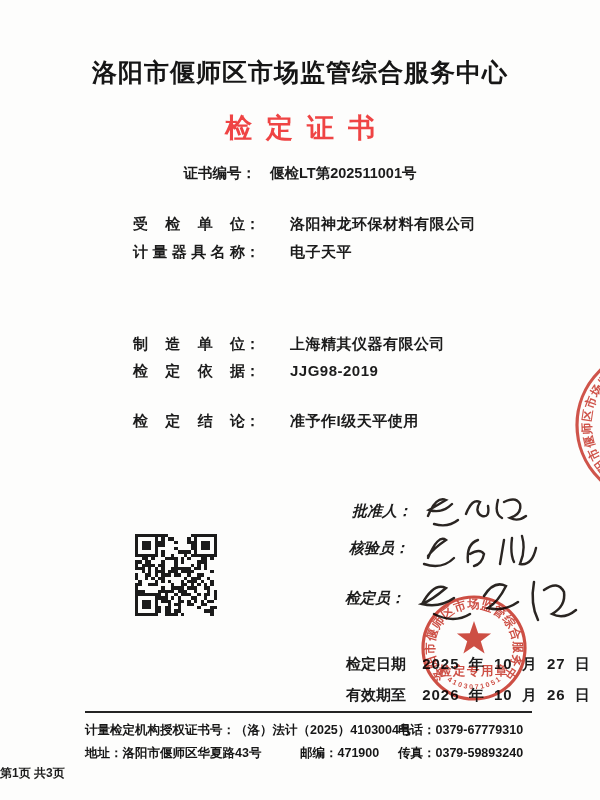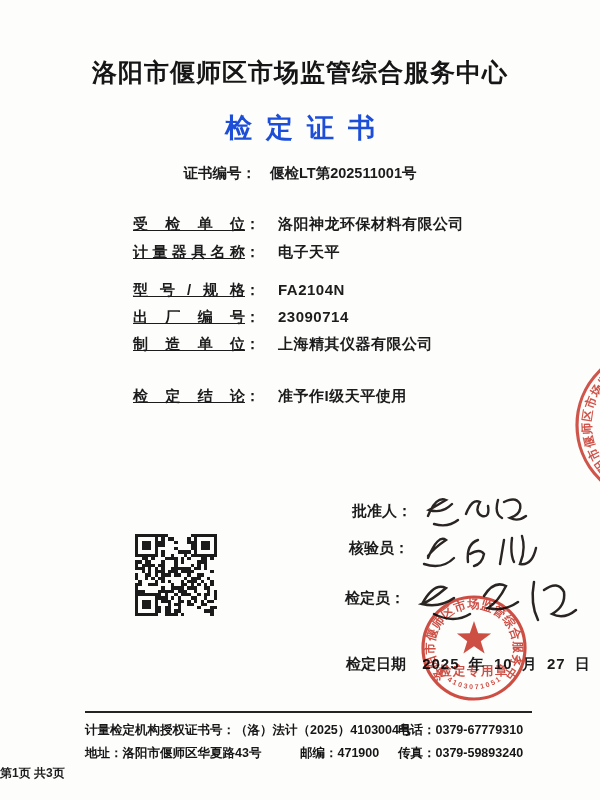--- a/index.html
+++ b/index.html
@@ -8,37 +8,36 @@
     background:#fdfdfc; overflow:hidden;
     font-family:"Liberation Sans","DejaVu Sans",sans-serif;
     color:#1c1c1c; font-weight:bold;
   }
   .org-title{
     position:absolute; top:56px; left:0; width:600px; text-align:center;
     font-size:25px; letter-spacing:1px; color:#161616;
   }
   .doc-title{
     position:absolute; top:110px; left:0; width:600px; text-align:center;
-    font-size:27px; letter-spacing:14px; text-indent:14px; color:#1d4ed8;
+    font-size:27px; letter-spacing:14px; text-indent:14px; color:#ef4444;
   }
   .cert-line{
     position:absolute; top:164px; left:0; width:600px;
     display:flex; justify-content:center; gap:14px; font-size:14.5px;
   }
   .frow{position:absolute; left:133px; font-size:15px; white-space:nowrap;}
   .flabel{
     display:inline-block; width:112px; text-align:justify; text-align-last:justify;
     vertical-align:top;
-    text-decoration:underline;
   }
   .fcolon{display:inline-block; vertical-align:top;}
-  .fvalue{display:inline-block; margin-left:18px; vertical-align:top; letter-spacing:0.5px;}
+  .fvalue{display:inline-block; margin-left:30px; vertical-align:top; letter-spacing:0.5px;}
   .qr{position:absolute; left:135px; top:534px; width:82px; height:82px;}
   .qr svg{shape-rendering:crispEdges;}
-  .sig-label{position:absolute; font-size:15px; white-space:nowrap;}
+  .sig-label{position:absolute; font-size:15px; white-space:nowrap;font-style:italic;}
   .sig-ink{position:absolute;}
   .date-row{position:absolute; font-size:15px; white-space:nowrap;}
   .date-label{display:inline-block;}
   .date-value{display:inline-block; margin-left:12px; word-spacing:4px; letter-spacing:1px;}
   .hr-line{position:absolute; left:85px; top:711px; width:447px; height:2px; background:#242424;}
   .foot{position:absolute; font-size:12.5px; white-space:nowrap; color:#161616;}
   .page-info{position:absolute; top:765px; left:0; width:600px; text-align:left; font-size:12px;}
   .stamp{position:absolute; mix-blend-mode:multiply; opacity:0.92;}
 </style>
 </head>
@@ -53,30 +52,27 @@
     <span>证书编号：</span>
     <span>偃检LT第202511001号</span>
   </div>
 
   <div class="frow" style="top:215px">
     <span class="flabel">受检单位</span><span class="fcolon">：</span><span class="fvalue">洛阳神龙环保材料有限公司</span>
   </div>
   <div class="frow" style="top:243px">
     <span class="flabel">计量器具名称</span><span class="fcolon">：</span><span class="fvalue">电子天平</span>
   </div>
-  <div class="frow" style="top:281px">
-    <span class="flabel">型号/规格</span><span class="fcolon">：</span><span class="fvalue">FA2104N</span>
-  </div>
-  <div class="frow" style="top:308px">
-    <span class="flabel">出厂编号</span><span class="fcolon">：</span><span class="fvalue">23090714</span>
-  </div>
   <div class="frow" style="top:335px">
     <span class="flabel">制造单位</span><span class="fcolon">：</span><span class="fvalue">上海精其仪器有限公司</span>
   </div>
-  <div class="frow" style="top:387px">
+  <div class="frow" style="top:362px">
+    <span class="flabel">检定依据</span><span class="fcolon">：</span><span class="fvalue">JJG98-2019</span>
+  </div>
+  <div class="frow" style="top:412px">
     <span class="flabel">检定结论</span><span class="fcolon">：</span><span class="fvalue">准予作I级天平使用</span>
   </div>
 
   <div class="qr">
     <svg id="qr-svg" width="82" height="82" viewBox="0 0 25 25">
         <g fill="#1b1b1b">
           <rect x="0" y="0" width="1" height="1"></rect>
           <rect x="1" y="0" width="1" height="1"></rect>
           <rect x="2" y="0" width="1" height="1"></rect>
           <rect x="3" y="0" width="1" height="1"></rect>
@@ -419,20 +415,24 @@
       <path d="M22 42 Q42 52 58 42"></path>
       <path d="M72 24 Q82 8 94 14 Q86 30 76 36 Q92 40 106 30"></path>
       <path d="M122 10 Q118 32 126 48 M132 18 Q146 8 152 20 Q154 34 140 42 Q152 48 164 38"></path>
     </g>
   </svg>
 
   <div class="date-row" style="left:346px; top:655px">
     <span class="date-label">检定日期</span>
     <span class="date-value">2025 年 10 月 27 日</span>
   </div>
+  <div class="date-row" style="left:346px; top:686px">
+    <span class="date-label">有效期至</span>
+    <span class="date-value">2026 年 10 月 26 日</span>
+  </div>
 
   <svg class="stamp" style="left:394px; top:568px" width="160" height="160" viewBox="0 0 160 160">
     <g opacity="0.9">
       <circle class="stamp-red-stroke" cx="80" cy="80" r="51" fill="none" stroke="#c62c20" stroke-width="3.2"></circle>
       <path id="seal-ring-path" d="M 51.7 108.3 A 40 40 0 1 1 108.3 108.3" fill="none"></path>
       <text class="stamp-red-fill" font-size="12" font-weight="bold" fill="#c62c20" letter-spacing="0.5">
         <textPath href="#seal-ring-path">洛阳市偃师区市场监管综合服务中心</textPath>
       </text>
       <polygon class="stamp-red-fill" fill="#c62c20" points="80,53 84.2,65.2 97.1,65.4 86.8,73.2 90.6,85.6 80,78.2 69.4,85.6 73.2,73.2 62.9,65.4 75.8,65.2"></polygon>
       <text class="stamp-red-fill" x="80" y="107" text-anchor="middle" font-size="12.5" font-weight="bold" fill="#c62c20" letter-spacing="1.5">检定专用章</text>

